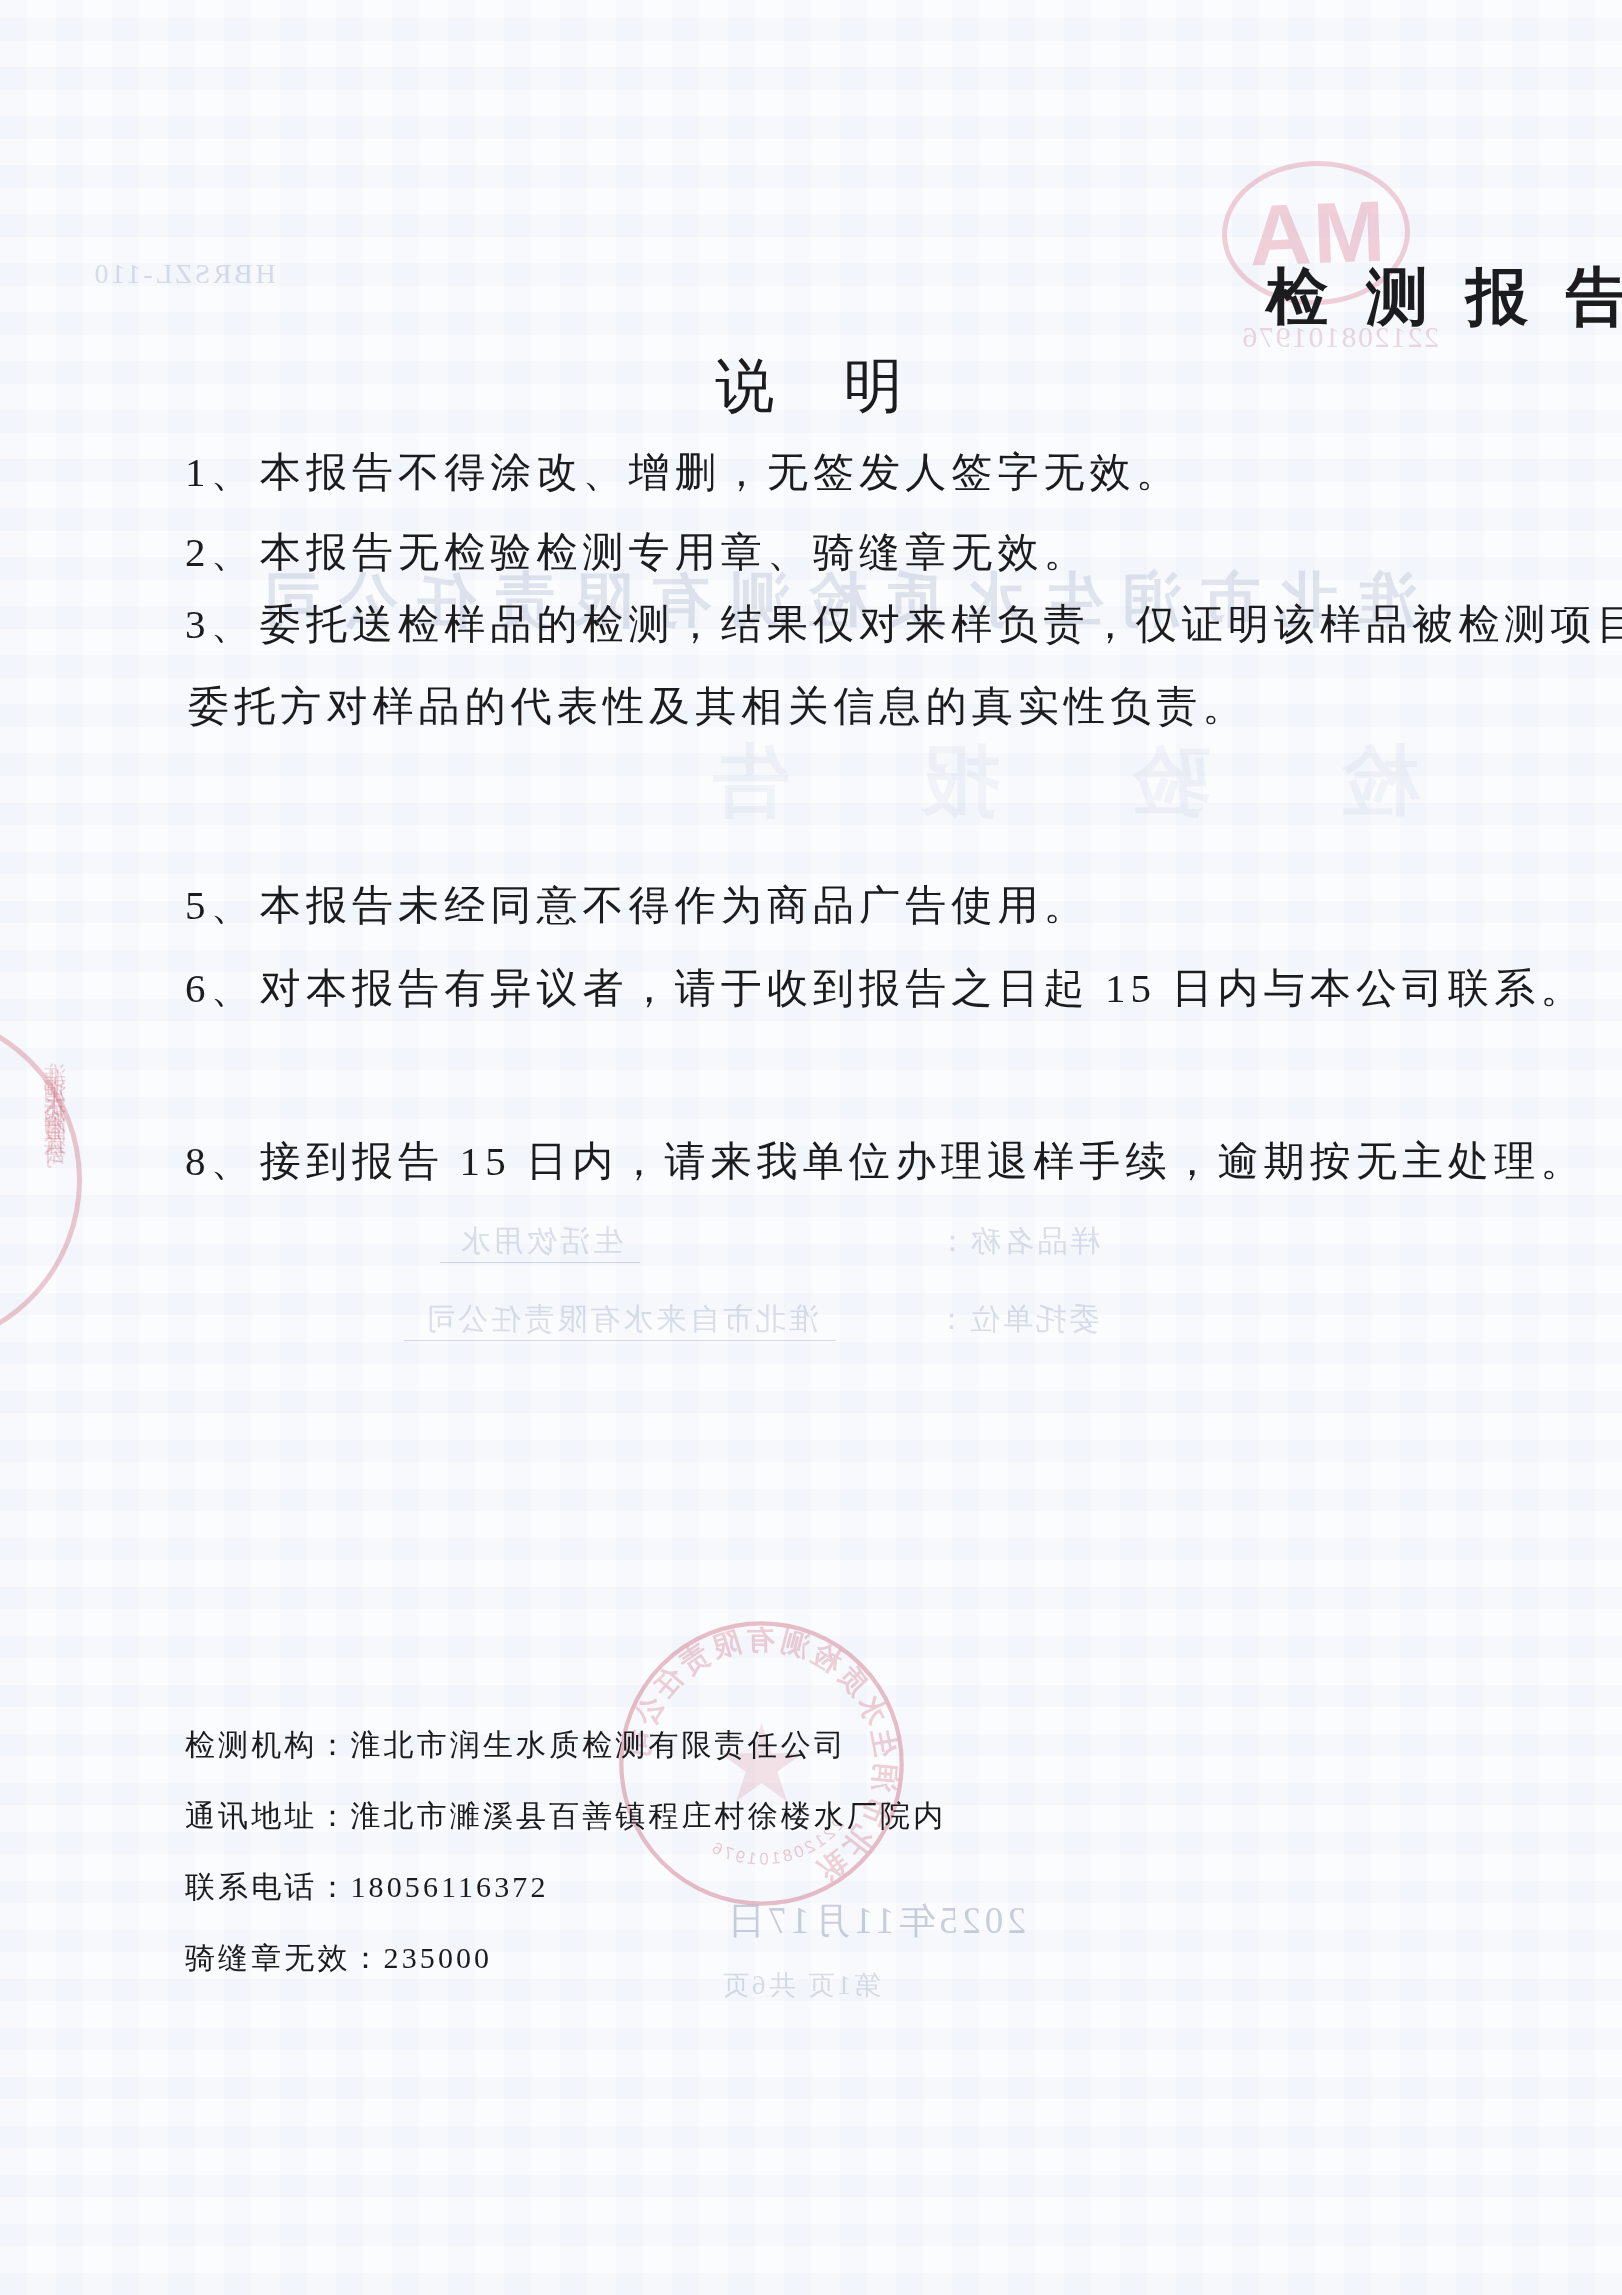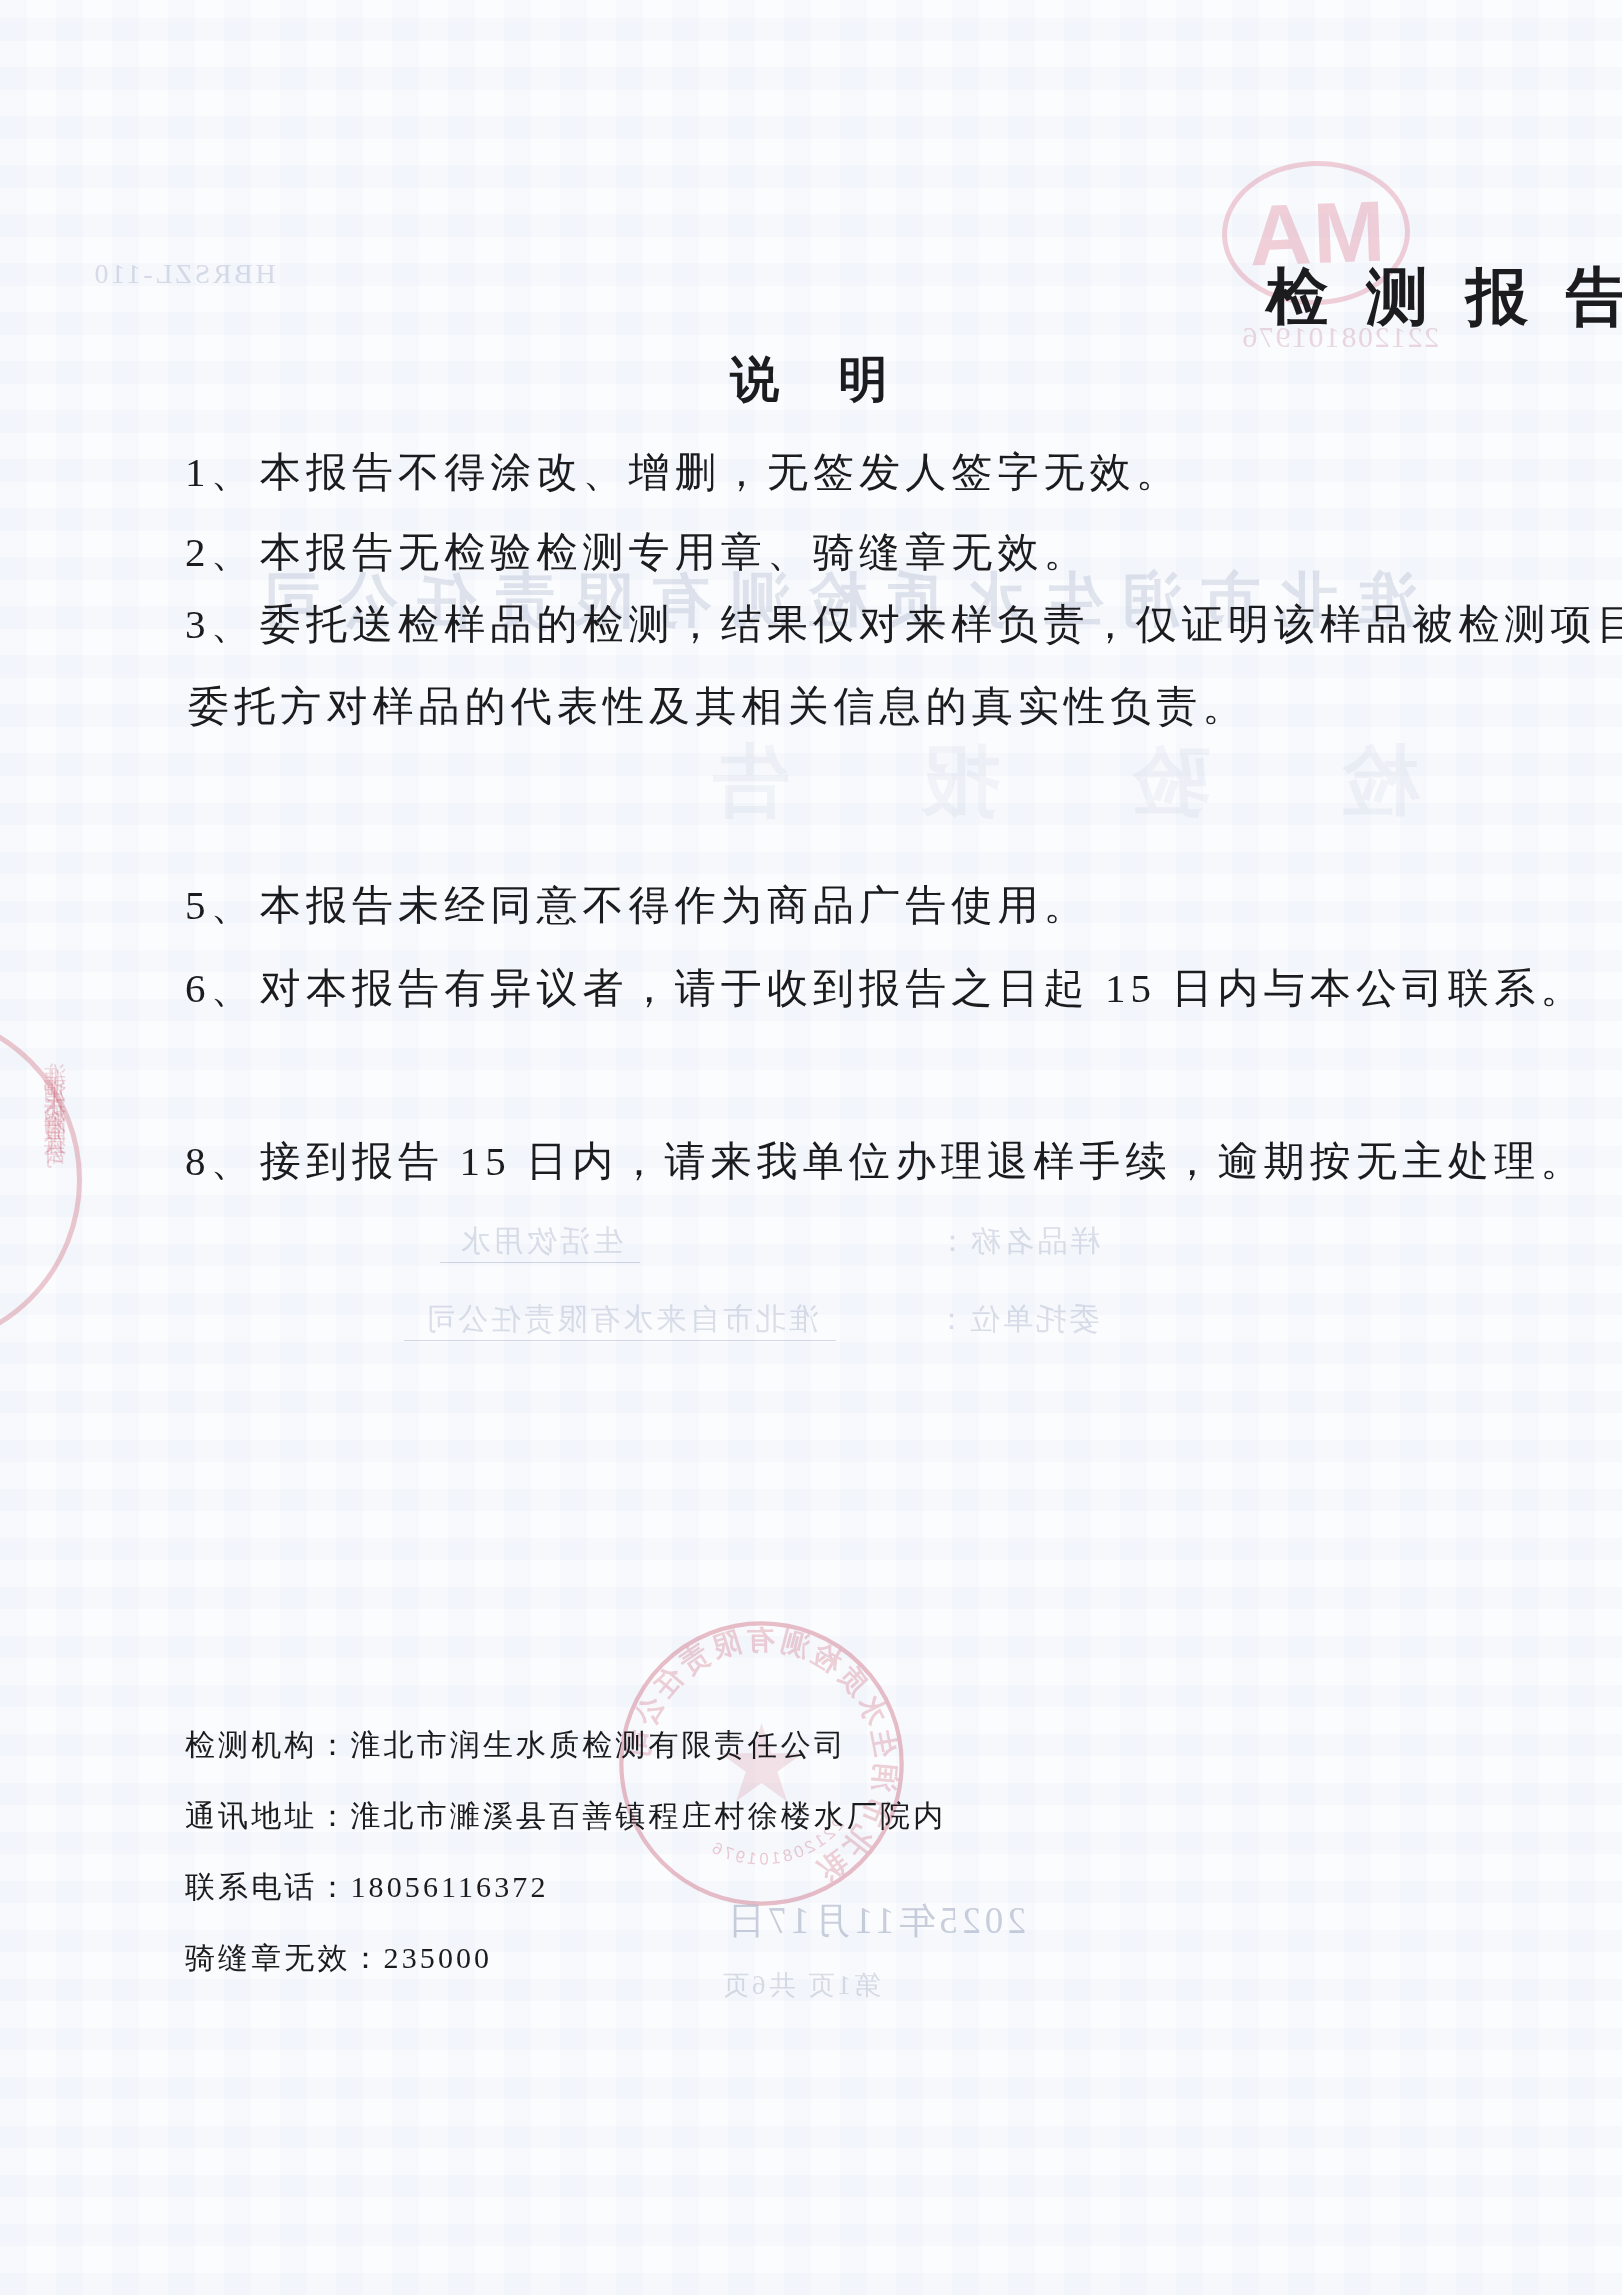--- a/index.html
+++ b/index.html
@@ -18,21 +18,21 @@
       repeating-linear-gradient(90deg, rgba(202,214,234,0.09) 0 26.6px, rgba(255,255,255,0) 26.6px 56px);
   }
   
   .title{
     position:absolute;top:255px;left:16px;width:100%;margin:0;
     text-align:right;font-size:62px;font-weight:700;
     letter-spacing:11.2px;z-index:2;
   }
   .subtitle{
     position:absolute;top:347px;left:0;width:100%;margin:0;
-    text-align:center;font-size:49px;font-weight:700;
+    text-align:center;font-size:59px;font-weight:400;
     letter-spacing:5.1px;z-index:2;
   }
   .note{
     position:absolute;left:185px;width:1380px;
     font-size:41px;letter-spacing:5.1px;line-height:1.15;
     white-space:nowrap;z-index:2;
   }
   .note .num{margin-right:3.1px;}
   .footer-line{
     position:absolute;left:185px;

